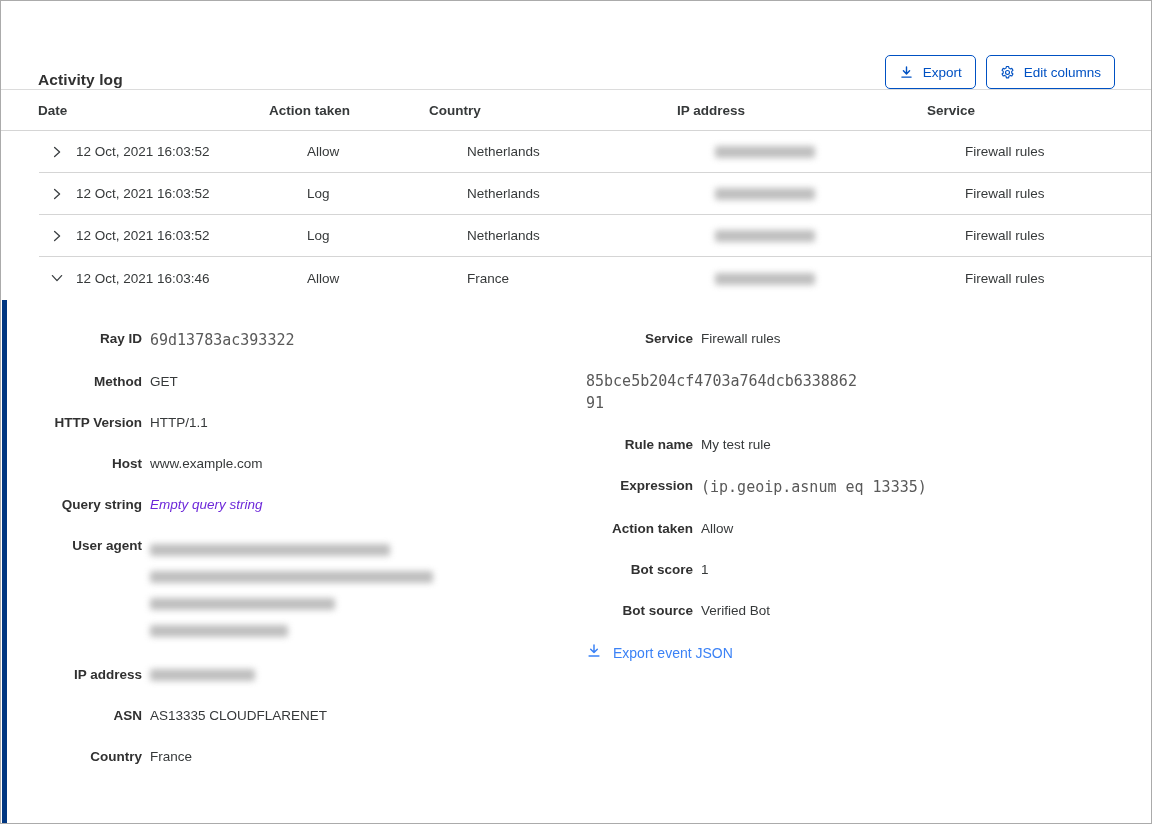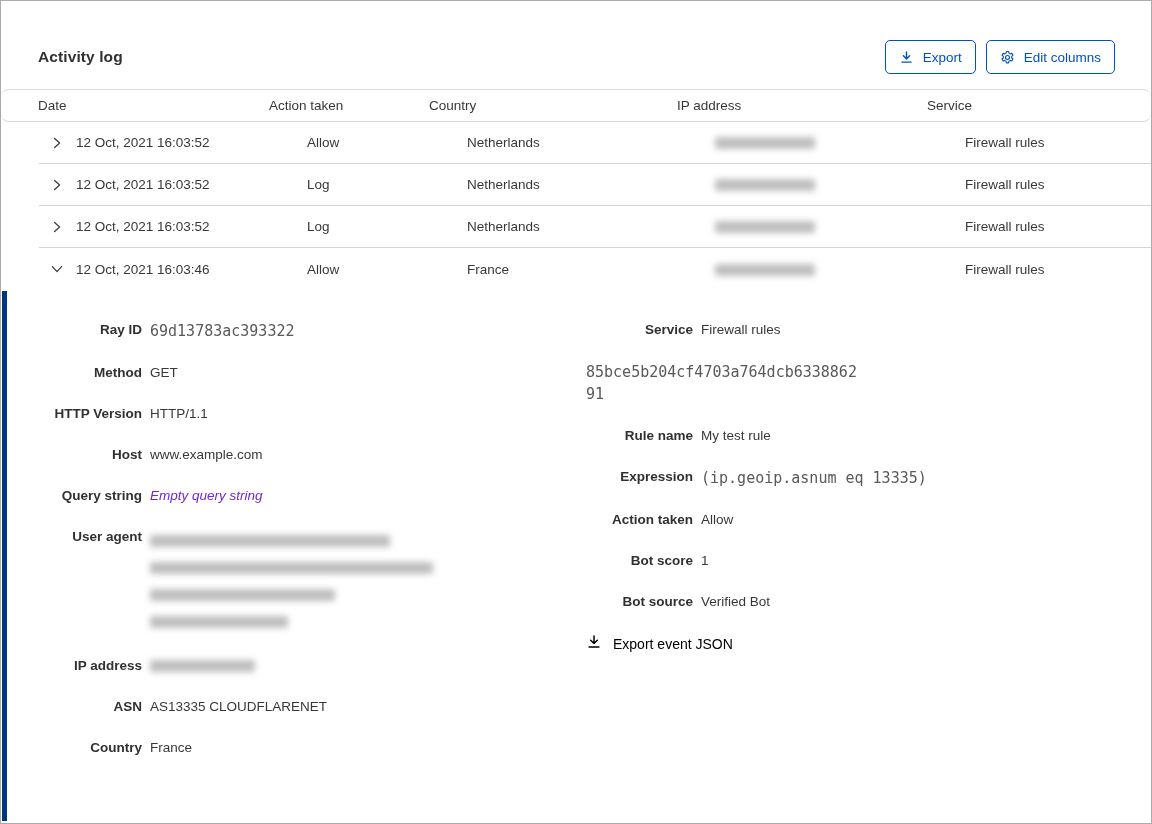--- a/index.html
+++ b/index.html
@@ -5,45 +5,45 @@
   * { margin:0; padding:0; box-sizing:border-box; }
   html,body { background:#e9e9e9; }
   body { width:1152px; height:824px; font-family:"Liberation Sans", sans-serif; }
   .page {
     position:relative; width:1152px; height:824px;
     background:#ffffff; border:1px solid #ababab;
     color:#36393a; overflow:hidden;
   }
   
   .header {
-    display:flex; justify-content:space-between; align-items:center;
+    display:flex; justify-content:space-between; align-items:flex-end;
     padding:24px 36px 0 37px; height:88px;
   }
   .page-title { font-size:15.5px; font-weight:700; color:#313131; letter-spacing:.1px; }
   .actions { display:flex; gap:10px; }
   .cf-btn {
     display:inline-flex; align-items:center; gap:9px;
     height:34px; padding:16px 13px;
     border:1px solid #0051c3; border-radius:5px;
     background:#fff; color:#0051c3;
     font-family:"Liberation Sans", sans-serif; font-size:13.5px;
     cursor:pointer;
   }
   .cf-btn svg { display:block; }
   
   .grid-row {
     display:grid;
     grid-template-columns:37px 231px 160px 248px 250px 1fr;
     align-items:center;
   }
   .thead {
-    height:33px;
+    height:42px;
     border-top:1px solid #dcdcdc;
     border-bottom:1px solid #d5d5d5;
-    font-size:13.5px; font-weight:400; color:#36393a;border-radius:8px;
+    font-size:13.5px; font-weight:700; color:#36393a;
   }
   .trow {
     height:42px;
     border-bottom:1px solid #d5d5d5;
     font-size:13.5px; color:#36393a;
     cursor:pointer; background:#fff;margin-left:38px;
   }
   .trow.expanded { border-bottom:none; }
   .chevron {
     display:inline-flex; align-items:center; justify-content:center;
@@ -82,21 +82,21 @@
   .fvalue.mono {
     font-family:"DejaVu Sans Mono", monospace;
     font-size:15px; line-height:22px; color:#595959;
     word-break:break-all; max-width:275px;
   }
   .fvalue.italic { font-style:italic; color:#6d28d9; }
   .fvalue .rline { height:27px; display:flex; align-items:center; }
   .fvalue.redacted-single { display:flex; align-items:center; height:20px; }
   .export-json-link {
     display:inline-flex; align-items:center; gap:11px;
-    color:#000000; font-size:14px; text-decoration:none;
+    color:#3b82f6; font-size:14px; text-decoration:none;
     margin-top:1px; cursor:pointer;
   }
 </style>
 </head>
 <body>
 
 <div class="page">
 
   <div class="header">
     <div class="page-title">Activity log</div>

